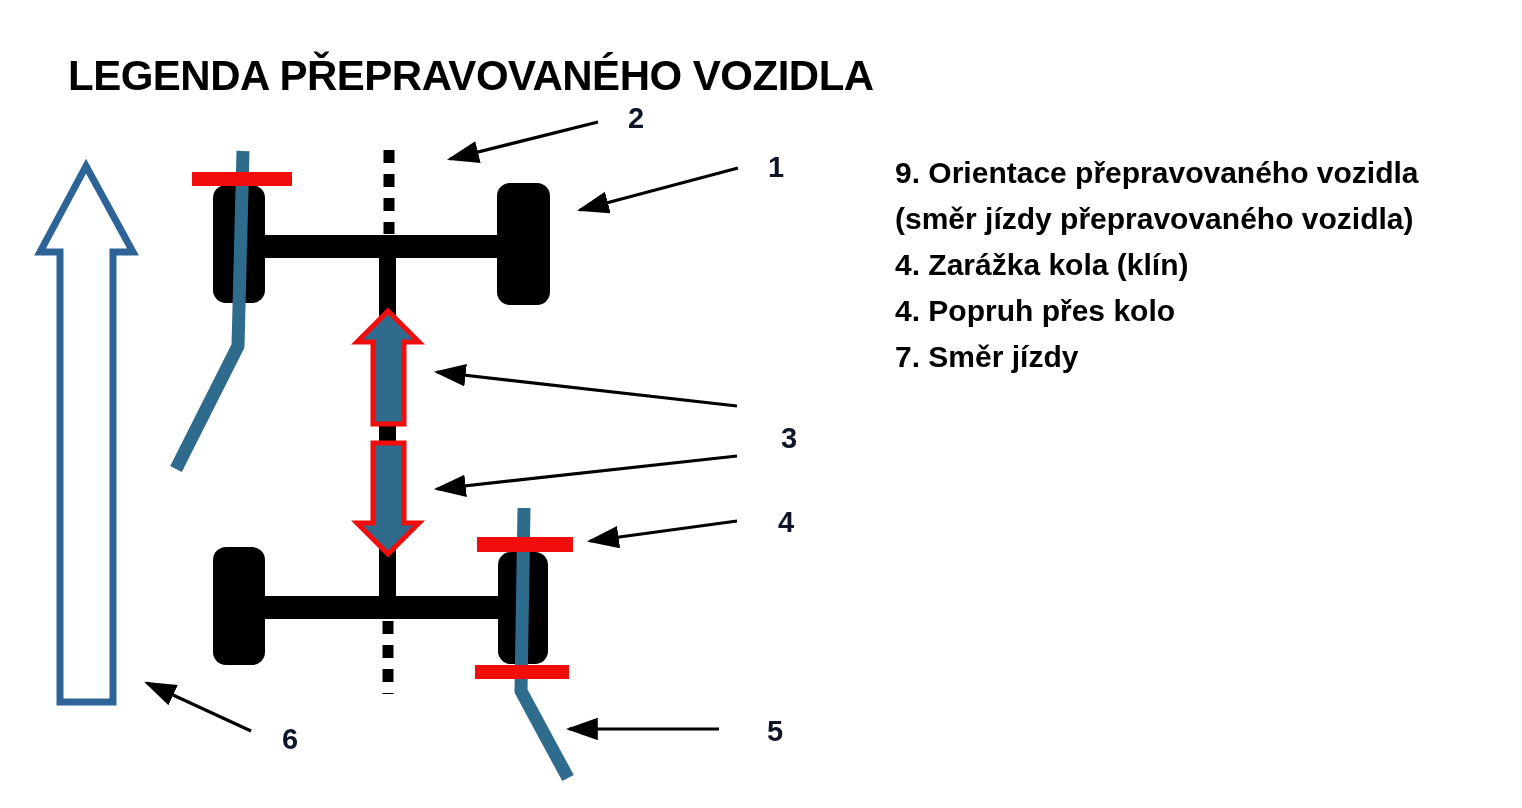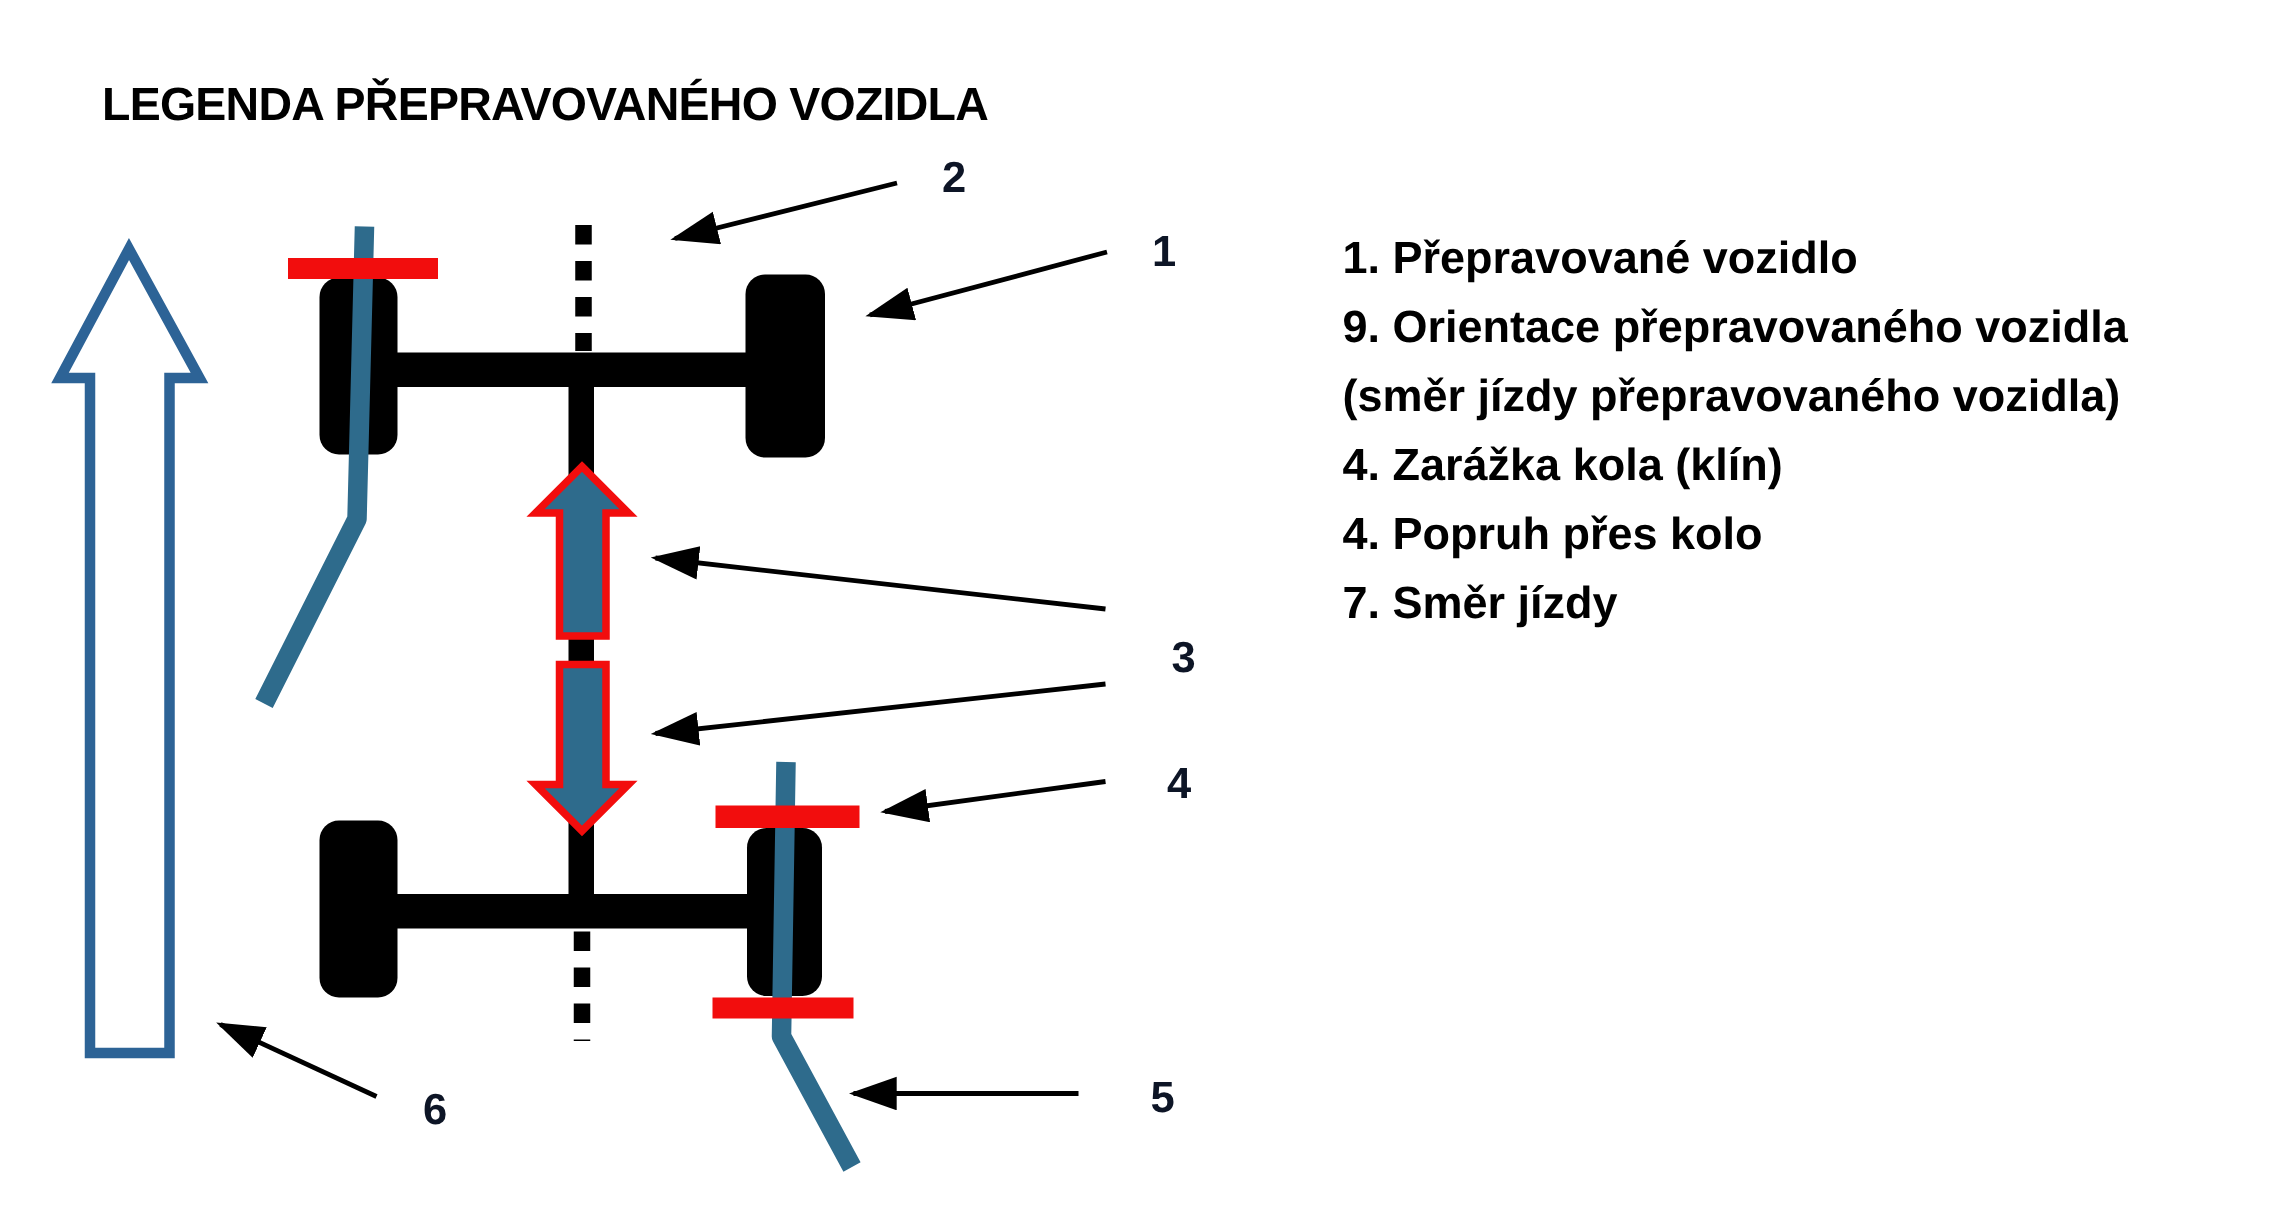--- a/index.html
+++ b/index.html
@@ -8,21 +8,21 @@
     width: 1522px;
     height: 808px;
     background: #ffffff;
     overflow: hidden;
     font-family: "Liberation Sans", sans-serif;
   }
   .title {
     position: absolute;
     left: 68px;
     top: 52px;
-    font-size: 31px;
+    font-size: 42px;
     font-weight: 700;
     color: #000000;
     letter-spacing: -0.5px;
     white-space: nowrap;
   }
   .legend {
     position: absolute;
     left: 895px;
     top: 150px;
     font-size: 30px;
@@ -40,21 +40,20 @@
   }
 </style>
 </head>
 <body>
 
 <div class="canvas">
 
   <div class="title">LEGENDA PŘEPRAVOVANÉHO VOZIDLA</div>
 
   <div class="legend">
-    <div class="legend-line">1. Přepravované vozidlo</div>
     <div class="legend-line">9. Orientace přepravovaného vozidla</div>
     <div class="legend-line">(směr jízdy přepravovaného vozidla)</div>
     <div class="legend-line">4. Zarážka kola (klín)</div>
     <div class="legend-line">4. Popruh přes kolo</div>
     <div class="legend-line">7. Směr jízdy</div>
   </div>
 
   <svg class="diagram" width="1522" height="808" viewBox="0 0 1522 808">
     <defs>
       <marker id="ah" markerUnits="strokeWidth" markerWidth="10" markerHeight="8" refX="9" refY="3.5" orient="auto">

